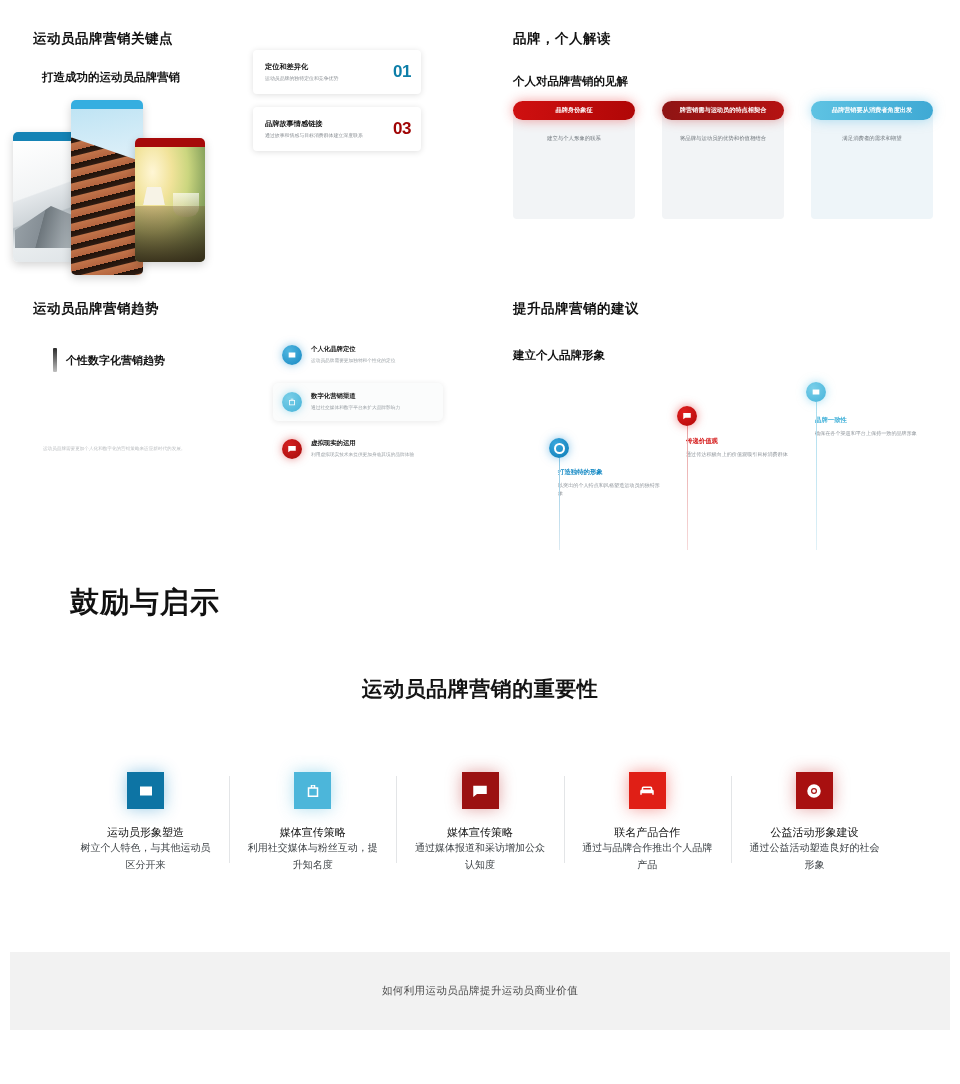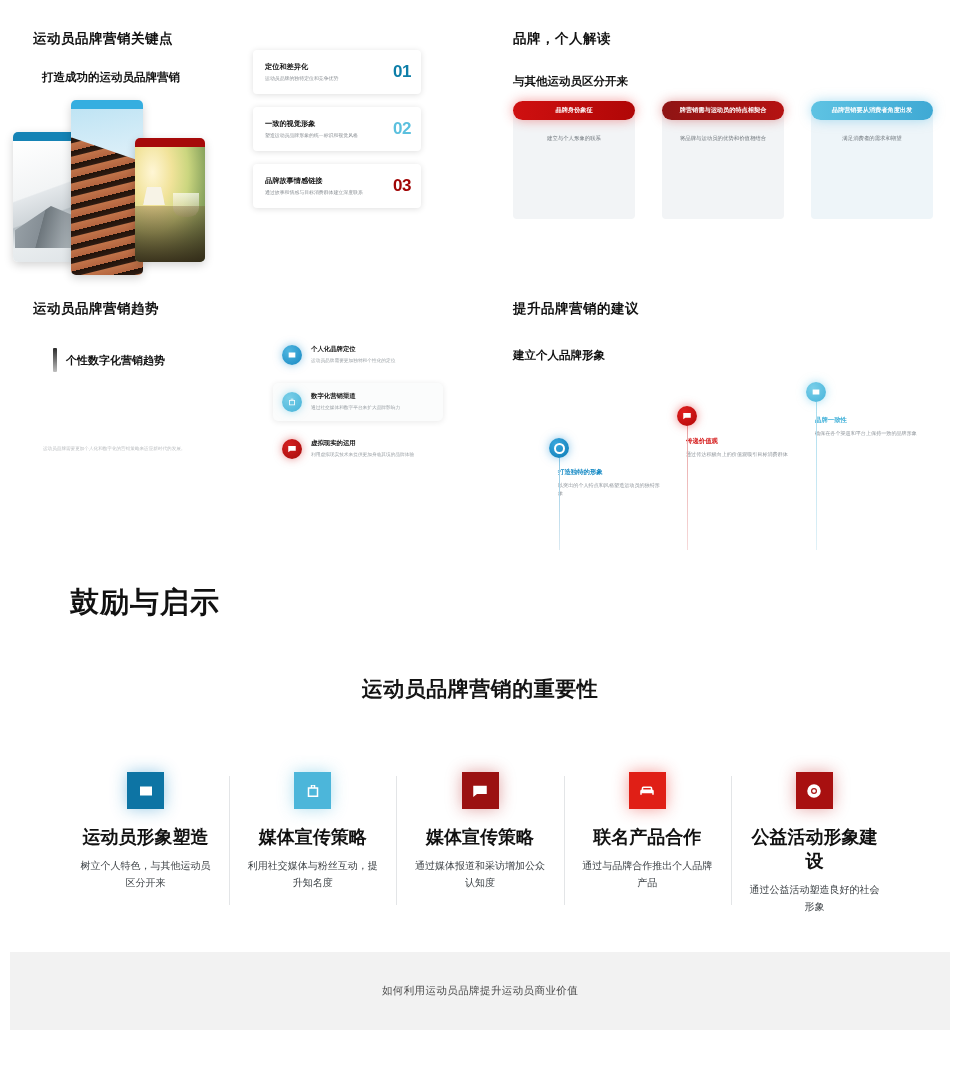--- a/index.html
+++ b/index.html
@@ -184,21 +184,21 @@
   .feat .sq {
     width: 37px; height: 37px; margin: 0 auto 16px;
     display: flex; align-items: center; justify-content: center;
   }
   .feat .sq svg { width: 18px; height: 18px; fill: #fff; }
   .sq-darkblue { background: #0d74a4; box-shadow: 0 0 16px rgba(30,140,200,.45); }
   .sq-cyan     { background: #4cb6da; box-shadow: 0 0 16px rgba(80,185,220,.45); }
   .sq-red      { background: #e01f16; box-shadow: 0 0 16px rgba(230,40,30,.45); }
   .sq-darkred  { background: #9b1111; box-shadow: 0 0 16px rgba(180,30,30,.4); }
   .sq-crimson  { background: #a81010; box-shadow: 0 0 16px rgba(190,30,30,.4); }
-  .feat .t { font-size: 18px; font-weight: 700; color: #111; margin-bottom: 9px; }
+  .feat .t { font-size: 11px; font-weight: 400; color: #111; margin-bottom: 0; }
   .feat .d { font-size: 10px; line-height: 1.65; color: #3d4246; }
 
   
   .footer {
     position: absolute; left: 10px; top: 952px; width: 940px; height: 78px;
     background: #f2f2f2;
     display: flex; align-items: center; justify-content: center;
   }
   .footer .t { font-size: 10.5px; color: #4a4a4a; letter-spacing: .4px; }
 </style>
@@ -233,37 +233,30 @@
   <div class="numcards">
     <div class="numcard">
       <div class="txt">
         <div class="t">定位和差异化</div>
         <div class="d">运动员品牌的独特定位和竞争优势</div>
       </div>
       <div class="n" style="color:#0d7ea8">01</div>
     </div>
     <div class="numcard">
       <div class="txt">
-        <div class="t">一致的视觉形象</div>
-        <div class="d">塑造运动员品牌形象的统一标识和视觉风格</div>
-      </div>
-      <div class="n" style="color:#5bc0de">02</div>
-    </div>
-    <div class="numcard">
-      <div class="txt">
         <div class="t">品牌故事情感链接</div>
         <div class="d">通过故事和情感与目标消费群体建立深度联系</div>
       </div>
       <div class="n" style="color:#a00505">03</div>
     </div>
   </div>
 
   <div class="q2">
     <div class="sec-title">品牌，个人解读</div>
-    <div class="sec-sub">与其他运动员区分开来</div>
+    <div class="sec-sub">个人对品牌营销的见解</div>
   </div>
 
   <div class="pillcards">
     <div class="pillcol">
       <div class="pill red">品牌身份象征</div>
       <div class="pillbody">
         <div class="inner">建立与个人形象的联系</div>
       </div>
     </div>
     <div class="pillcol">

